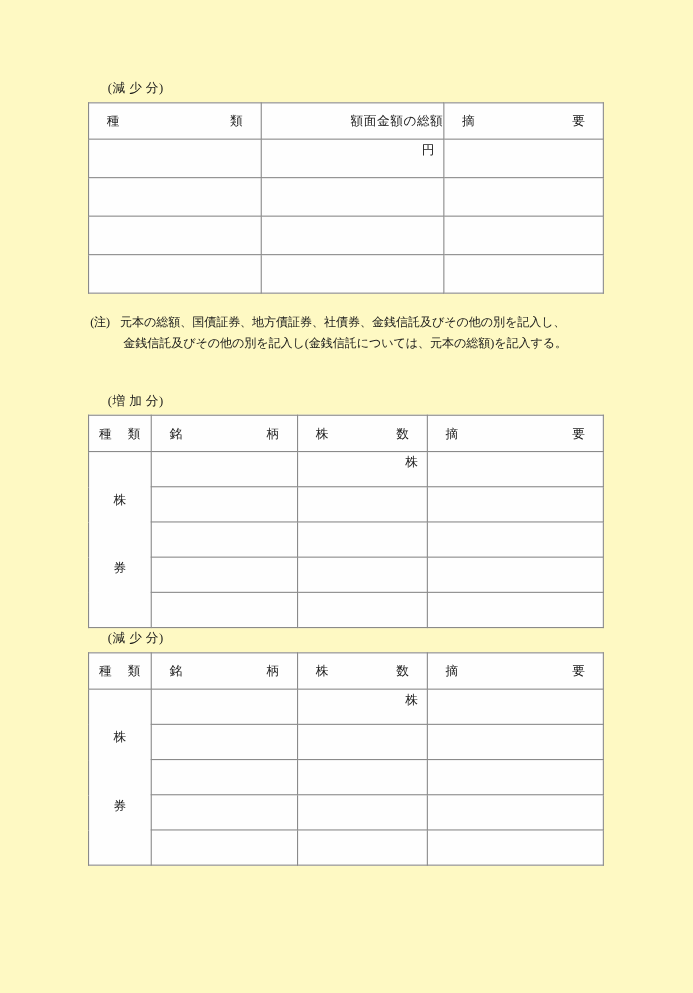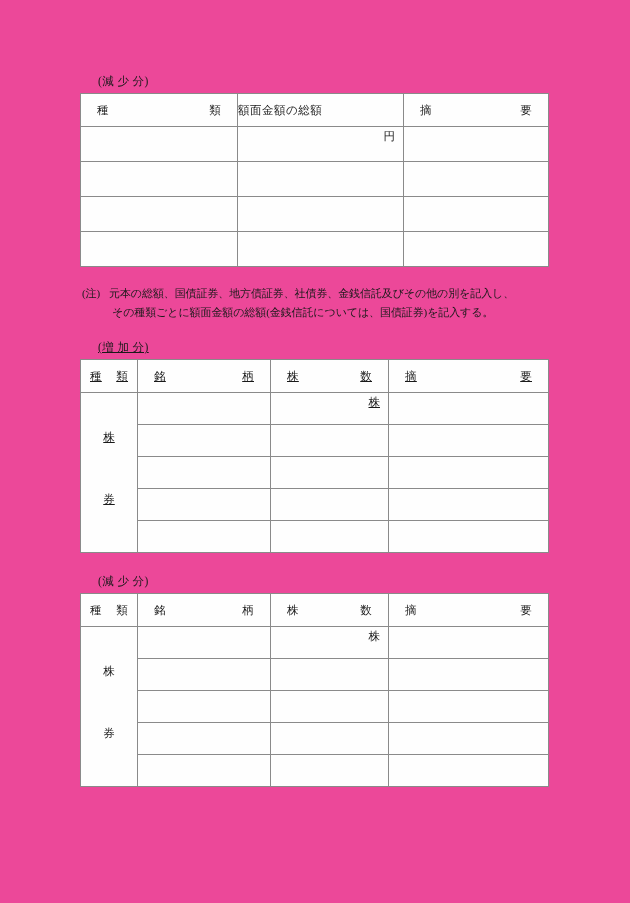--- a/index.html
+++ b/index.html
@@ -12,31 +12,31 @@
     height: 903px;
     position: relative;
     font-family: "Liberation Serif", "DejaVu Serif", serif;
     color: #1a1a1a;
     overflow: hidden;
   }
 
   .page {
     position: absolute;
     inset: 0;
-    background: #ec4899;
+    background: #fef9c3;
   }
 
   
   .section {
     position: absolute;
     left: 80px;
     width: 468px;
   }
   #section-decrease-bonds { top: 74px; }
-  #section-increase-shares { top: 340px; text-decoration: underline; }
+  #section-increase-shares { top: 358px; }
   #section-decrease-shares { top: 574px; }
 
   .section-caption {
     font-size: 11.5px;
     line-height: 14px;
     padding-left: 18px;
     padding-bottom: 5px;
     letter-spacing: 0.4px;
     white-space: nowrap;
   }
@@ -62,21 +62,21 @@
     vertical-align: middle !important;
   }
   .hdr-spread {
     display: flex;
     justify-content: space-between;
     padding: 0 16px;
     letter-spacing: 0.3px;
   }
   .hdr-spread.narrow { padding: 0 9px; }
   .hdr-center {
-    text-align: left;
+    text-align: right;
     letter-spacing: 0.5px;
   }
 
   
   #table-bonds-decrease col.c-kind   { width: 157px; }
   #table-bonds-decrease col.c-amount { width: 166px; }
   #table-bonds-decrease col.c-note   { width: 145px; }
   #table-bonds-decrease td.body-cell { height: 34px; }
   #table-bonds-decrease tr.first-row td.body-cell { height: 34px; }
 
@@ -180,21 +180,21 @@
           <td class="body-cell"></td>
         </tr>
       </tbody>
     </table>
   </div>
 
   <div id="note-bonds">
     <div class="note-line">
       <span class="note-marker">(注)</span><span>元本の総額、国債証券、地方債証券、社債券、金銭信託及びその他の別を記入し、</span>
     </div>
-    <div class="note-line indent">その種類ごとに額面金額の総額(金銭信託については、国債証券)を記入する。</div>
+    <div class="note-line indent">金銭信託及びその他の別を記入し(金銭信託については、元本の総額)を記入する。</div>
   </div>
 
   <div class="section" id="section-increase-shares">
 
     <div class="section-caption">(増 加 分)</div>
 
     <table class="form-table shares-table" id="table-shares-increase">
       <colgroup>
         <col class="c-kind">
           <col class="c-brand">

